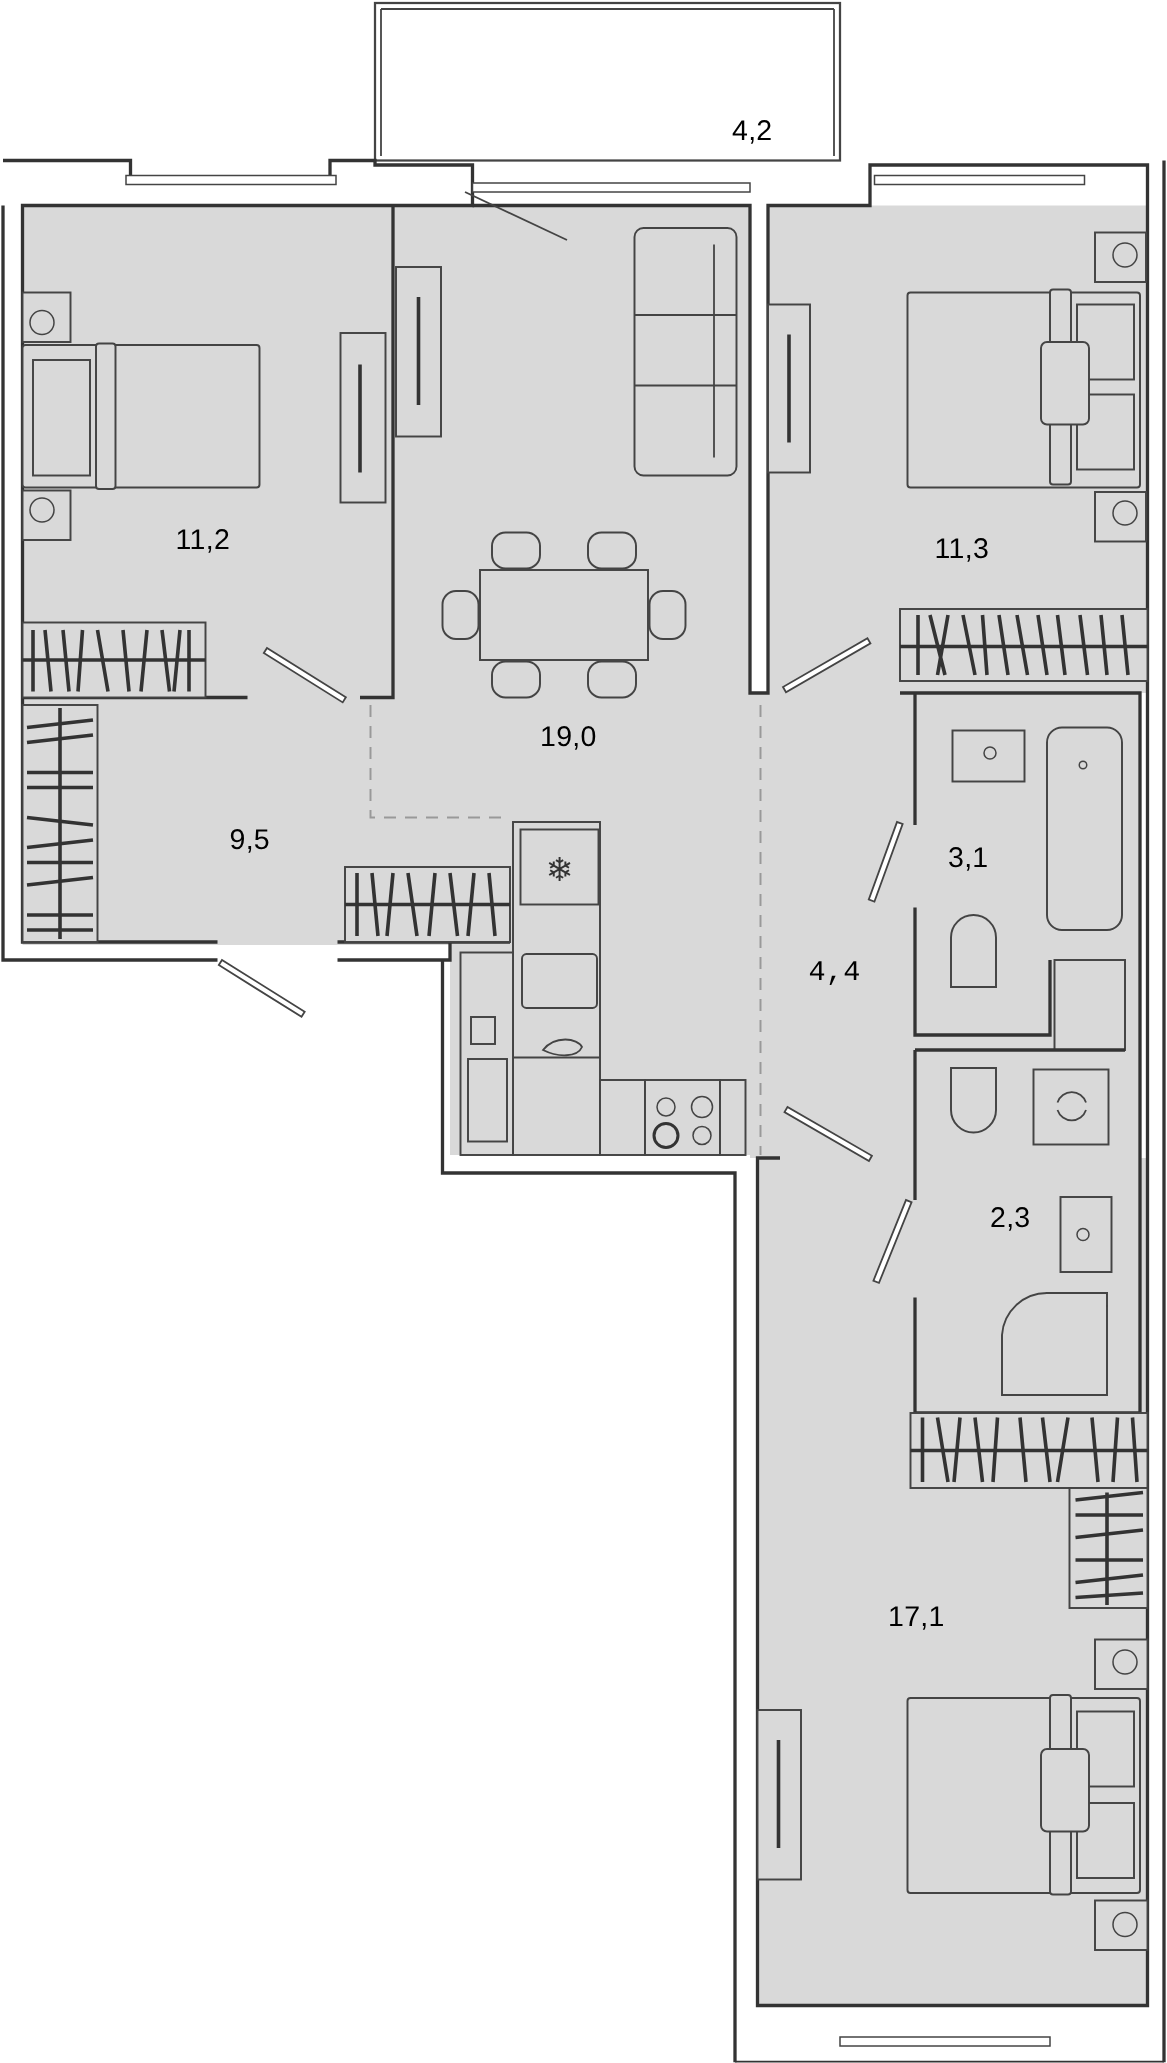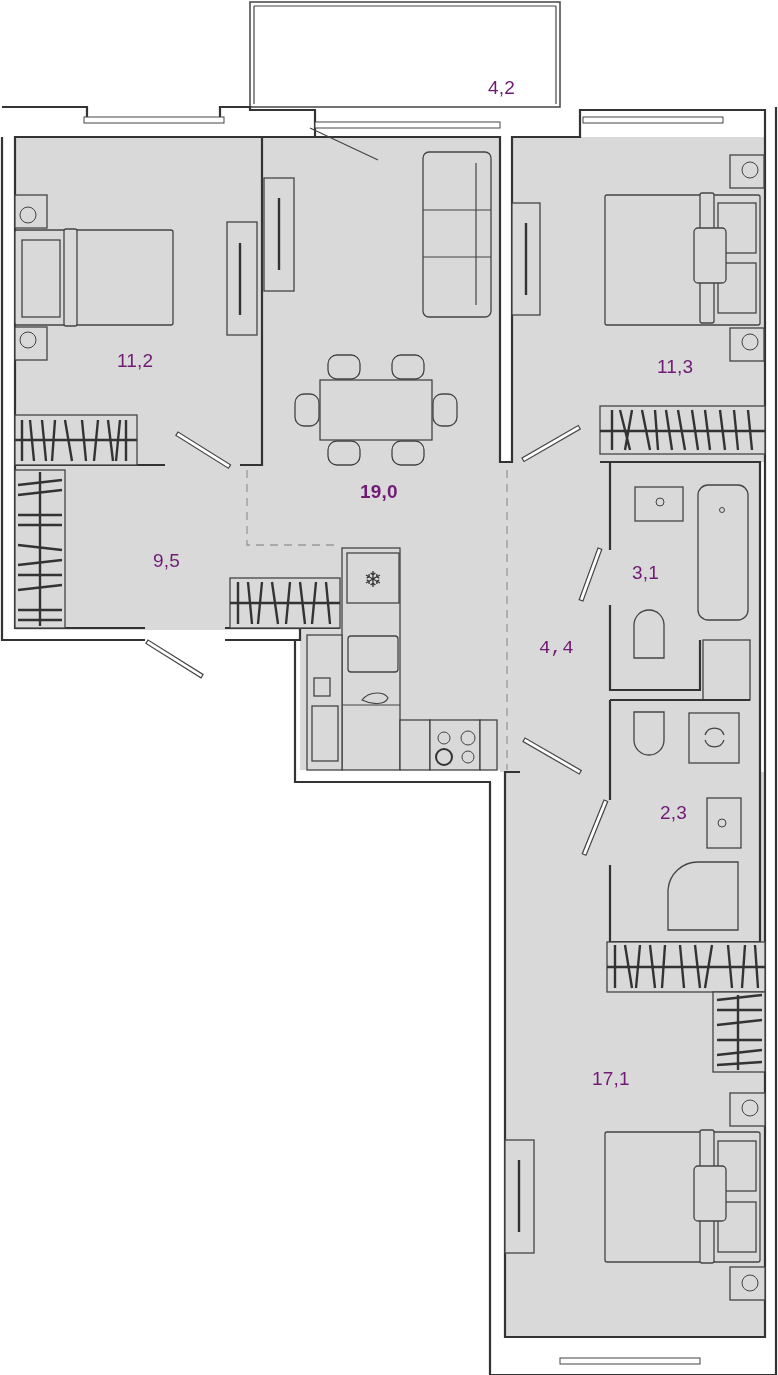--- a/index.html
+++ b/index.html
@@ -6,21 +6,21 @@
   body { width:778px; height:1375px; position:relative; overflow:hidden; font-family:"Liberation Sans", sans-serif; }
   svg { position:absolute; left:0; top:0; }
   .floor { fill:#d9d9d9; }
   .wall { fill:none; stroke:#333; stroke-width:2.2; }
   .thin { fill:none; stroke:#444; stroke-width:1.2; }
   .fur { fill:#d9d9d9; stroke:#444; stroke-width:1.3; }
   .win { fill:#fff; stroke:#444; stroke-width:1; }
   .dash { fill:none; stroke:#999; stroke-width:1.3; stroke-dasharray:8 6; }
   .door { fill:#fff; stroke:#444; stroke-width:1.2; }
   .wr { stroke:#333; stroke-width:2.4; }
-  .label { position:absolute; font-size:19px; color:#701a75; font-family:"Liberation Sans", sans-serif; letter-spacing:0.2px; }
+  .label { position:absolute; font-size:19px; color:#000000; font-family:"Liberation Sans", sans-serif; letter-spacing:0.2px; }
 </style>
 </head>
 <body>
 
 <svg width="778" height="1375" viewBox="0 0 778 1375" xmlns="http://www.w3.org/2000/svg">
 
   <g>
     <rect class="floor" x="15" y="137" width="247" height="330"></rect>
     <rect class="floor" x="262" y="137" width="238" height="410"></rect>
     <rect class="floor" x="512" y="137" width="252" height="325"></rect>
@@ -191,19 +191,19 @@
       <rect class="fur" x="718" y="1202" width="38" height="50"></rect>
       <rect class="fur" x="694" y="1166" width="32" height="55" rx="4"></rect>
     </g>
     <rect class="fur" x="505" y="1140" width="29" height="113"></rect>
     <line class="wr" x1="519" y1="1160" x2="519" y2="1232"></line>
   </g>
 </svg>
 
 <div class="label" style="left:488px;top:77px;">4,2</div>
 <div class="label" style="left:117px;top:318px;margin-top:32px;">11,2</div>
-<div class="label" style="left:360px;top:481px;font-weight:bold;">19,0</div>
-<div class="label" style="left:657px;top:356px;">11,3</div>
+<div class="label" style="left:360px;top:481px;">19,0</div>
+<div class="label" style="left:623px;top:356px;">11,3</div>
 <div class="label" style="left:153px;top:550px;">9,5</div>
 <div class="label" style="left:632px;top:562px;">3,1</div>
 <div class="label" style="left:539px;top:637px;font-family:Liberation Mono, monospace;">4,4</div>
 <div class="label" style="left:660px;top:802px;">2,3</div>
 <div class="label" style="left:592px;top:1068px;">17,1</div>
 
 </body></html>

